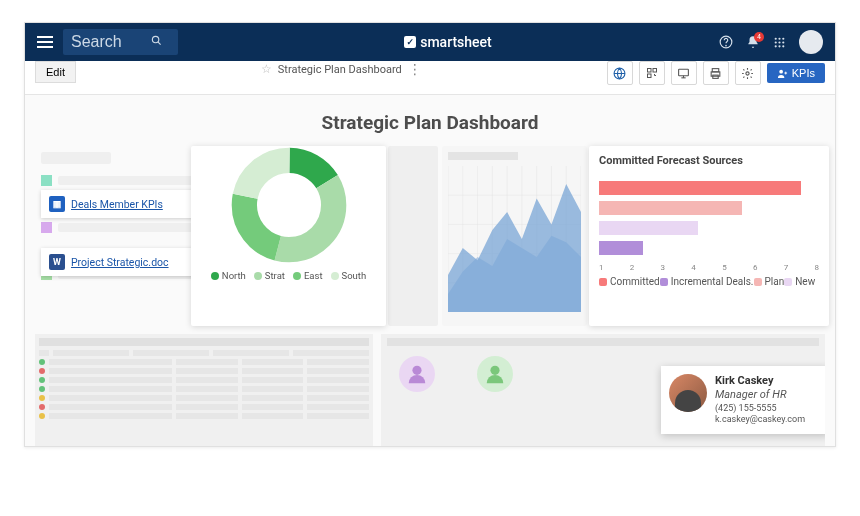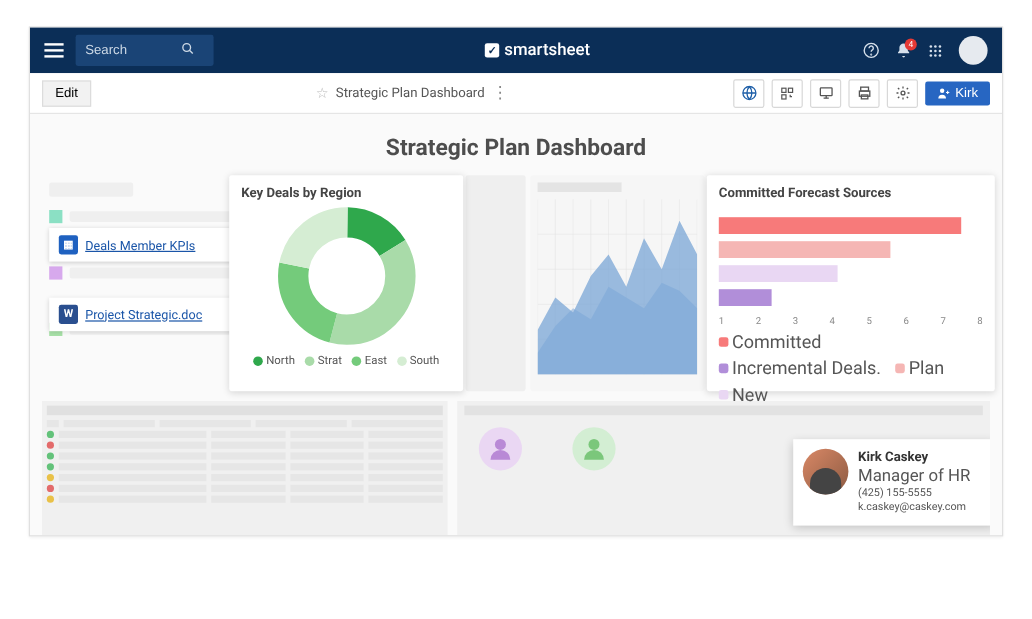--- a/index.html
+++ b/index.html
@@ -5,31 +5,31 @@
   * { box-sizing: border-box; margin: 0; padding: 0; }
   body { font-family: -apple-system, BlinkMacSystemFont, "Segoe UI", Roboto, Arial, sans-serif; background: #fff; width: 860px; height: 516px; overflow: hidden; }
   .outer { padding: 22px 24px 0 24px; }
   .window { border: 1px solid #e0e0e0; background: #fafafa; box-shadow: 0 1px 3px rgba(0,0,0,0.08); }
 
   
   .topbar { background: #0b2e57; height: 38px; display: flex; align-items: center; padding: 0 12px; gap: 10px; color: #fff; }
   .hamburger { width: 16px; height: 12px; display: flex; flex-direction: column; justify-content: space-between; cursor: pointer; }
   .hamburger span { height: 2px; background: #fff; }
   .search-wrap { background: #1a4476; height: 26px; width: 115px; display: flex; align-items: center; padding: 0 8px; border-radius: 2px; }
-  .search-wrap input { background: transparent; border: none; color: #fff; font-size: 11px; width: 80px; outline: none; }
+  .search-wrap input { background: transparent; border: none; color: #fff; font-size: 16px; width: 80px; outline: none; }
   .search-wrap input::placeholder { color: #cdd9e6; }
   .brand { flex: 1; text-align: center; font-size: 14px; font-weight: 500; display: flex; align-items: center; justify-content: center; gap: 4px; }
   .brand-mark { width: 12px; height: 12px; background: #fff; color: #0b2e57; display: inline-flex; align-items: center; justify-content: center; font-size: 9px; font-weight: bold; border-radius: 2px; }
   .tb-right { display: flex; align-items: center; gap: 12px; }
   .tb-icon { width: 15px; height: 15px; color: #d6e0eb; font-size: 13px; display: flex; align-items: center; justify-content: center; position: relative; }
   .notif-badge { position: absolute; top: -3px; right: -4px; background: #e53935; color: #fff; font-size: 7px; border-radius: 50%; width: 10px; height: 10px; display: flex; align-items: center; justify-content: center; }
   .avatar { width: 24px; height: 24px; border-radius: 50%; background: #e6eaef; }
 
   
-  .toolbar { background: #fff; border-bottom: 1px solid #e5e5e5; height: 34px; display: flex; align-items: center; padding: 0 10px; gap: 8px; font-size: 11px; color: #555; }
+  .toolbar { background: #fff; border-bottom: 1px solid #e5e5e5; height: 34px; display: flex; align-items: flex-start; padding: 0 10px; gap: 8px; font-size: 11px; color: #555; }
   .toolbar .edit-btn { background: #f2f2f2; border: 1px solid #dcdcdc; padding: 4px 10px; font-size: 11px; cursor: pointer; }
   .toolbar .title-area { flex: 1; display: flex; align-items: center; justify-content: center; gap: 6px; }
   .star { color: #bbb; font-size: 12px; }
   .kebab { color: #888; font-size: 14px; }
   .toolbar-right { display: flex; align-items: center; gap: 6px; }
   .tool-btn { width: 26px; height: 24px; border: 1px solid #d8d8d8; background: #fff; display: flex; align-items: center; justify-content: center; border-radius: 2px; color: #555; font-size: 12px; cursor: pointer; }
   .tool-btn.blue { color: #1e5fa8; }
   .share-btn { background: #2766c2; color: #fff; border: none; padding: 4px 10px; font-size: 11px; border-radius: 2px; display: flex; align-items: center; gap: 4px; cursor: pointer; }
 
   
@@ -64,38 +64,38 @@
   .midcol { flex: 1; display: flex; gap: 4px; }
   .mid-ghost { width: 50px; height: 180px; }
   .mid-chart-card { flex: 1; background: #f6f6f6; border-radius: 2px; height: 180px; padding: 6px; position: relative; overflow: hidden; }
   .mid-chart-card .head-bar { height: 8px; width: 70px; background: #e4e4e4; margin-bottom: 6px; }
 
   
   .forecast-card { width: 240px; height: 180px; background: #fff; box-shadow: 0 1px 6px rgba(0,0,0,0.15); z-index: 2; margin-right: -4px; }
   .hbar-area { padding: 4px 10px 2px; }
   .hbar { height: 14px; margin: 6px 0; }
   .xaxis { display: flex; justify-content: space-between; font-size: 8px; color: #888; padding: 0 10px; }
-  .forecast-legend { display: flex; flex-wrap: wrap; gap: 4px 12px; font-size: 15px; color: #555; padding: 4px 10px 6px; }
+  .forecast-legend { display: flex; flex-wrap: wrap; gap: 4px 0; font-size: 10px; color: #555; padding: 4px 10px 6px; }
 
   
   .row2 { display: flex; gap: 8px; margin-top: 8px; height: 112px; overflow: hidden; }
   .table-ghost { width: 338px; background: #f0f0f0; padding: 4px; }
   .tg-head { height: 8px; background: #e0e0e0; margin-bottom: 4px; }
   .tg-row { display: flex; gap: 4px; margin: 3px 0; align-items: center; }
   .tg-dot { width: 6px; height: 6px; border-radius: 50%; }
   .tg-cell { height: 6px; background: #e6e6e6; }
 
   .contacts { flex: 1; background: #f0f0f0; position: relative; padding: 6px; display: flex; gap: 30px; align-items: flex-start; }
   .contact-av { width: 36px; height: 36px; border-radius: 50%; display: flex; align-items: center; justify-content: center; margin-top: 16px; margin-left: 12px; }
   .contact-card { position: absolute; right: -4px; top: 32px; background: #fff; box-shadow: 0 2px 8px rgba(0,0,0,0.2); display: flex; gap: 8px; padding: 8px; width: 168px; }
   .contact-photo { width: 38px; height: 38px; border-radius: 50%; background: linear-gradient(135deg,#d98866,#8c5a42); flex-shrink: 0; position: relative; overflow: hidden; }
   .contact-photo::after { content: ""; position: absolute; bottom: -4px; left: 6px; width: 26px; height: 26px; background: #444; border-radius: 50% 50% 0 0; }
   .contact-info { font-size: 9px; color: #555; line-height: 1.3; }
   .contact-name { font-size: 11px; font-weight: 700; color: #333; }
-  .contact-role { font-size: 14px; }
+  .contact-role { font-style: italic; font-size: 11px; }
 </style>
 </head>
 <body>
 
 <div class="outer">
   <div class="window">
 
     <div class="topbar">
       <div class="hamburger">
           <span></span>
@@ -187,21 +187,21 @@
               <circle cx="12" cy="12" r="3"></circle>
               <path d="M12 2v3M12 19v3M4.2 4.2l2.1 2.1M17.7 17.7l2.1 2.1M2 12h3M19 12h3M4.2 19.8l2.1-2.1M17.7 6.3l2.1-2.1"></path>
             </svg>
           </div>
         <button class="share-btn">
           <svg width="11" height="11" viewBox="0 0 24 24" fill="currentColor">
               <circle cx="9" cy="8" r="4"></circle>
               <path d="M2 22a7 7 0 0114 0"></path>
               <path d="M19 8v6M16 11h6" stroke="currentColor" stroke-width="2"></path>
             </svg>
-          <span>Kirk</span>
+          <span>KPIs</span>
         </button>
       </div>
     </div>
 
     <div class="dash">
       <div class="dash-title">Strategic Plan Dashboard</div>
 
       <div class="row1">
 
         <div class="leftcol">
@@ -225,21 +225,20 @@
             <span class="doc-icon blue">▦</span>
             <a>Deals Member KPIs</a>
           </div>
           <div class="link-card" style="top:102px;left:6px">
             <span class="doc-icon darkblue">W</span>
             <a>Project Strategic.doc</a>
           </div>
         </div>
 
         <div class="card donut-card">
-          <div class="card-title">Key Deals by Region</div>
           <div class="donut-wrap">
             <svg width="118" height="118" viewBox="0 0 42 42">
               <circle cx="21" cy="21" r="15.9" fill="#fff"></circle>
 
               <circle cx="21" cy="21" r="15.9" fill="transparent" stroke="#2fa84c" stroke-width="9" stroke-dasharray="16 84" stroke-dashoffset="25"></circle>
               <circle cx="21" cy="21" r="15.9" fill="transparent" stroke="#a9dba9" stroke-width="9" stroke-dasharray="38 62" stroke-dashoffset="9"></circle>
               <circle cx="21" cy="21" r="15.9" fill="transparent" stroke="#74cb7b" stroke-width="9" stroke-dasharray="24 76" stroke-dashoffset="-29"></circle>
               <circle cx="21" cy="21" r="15.9" fill="transparent" stroke="#d5edd3" stroke-width="9" stroke-dasharray="22 78" stroke-dashoffset="-53"></circle>
               <circle cx="21" cy="21" r="9" fill="#fff"></circle>
             </svg>

